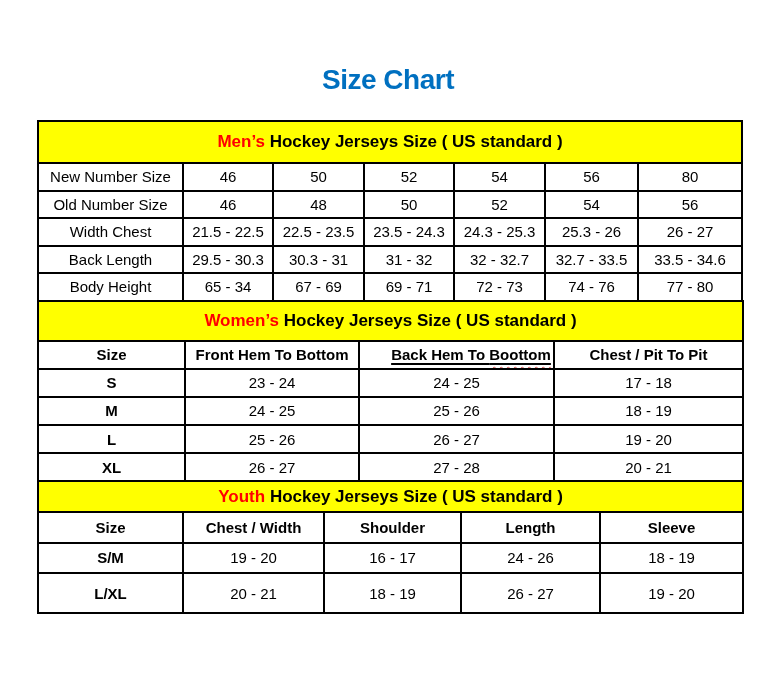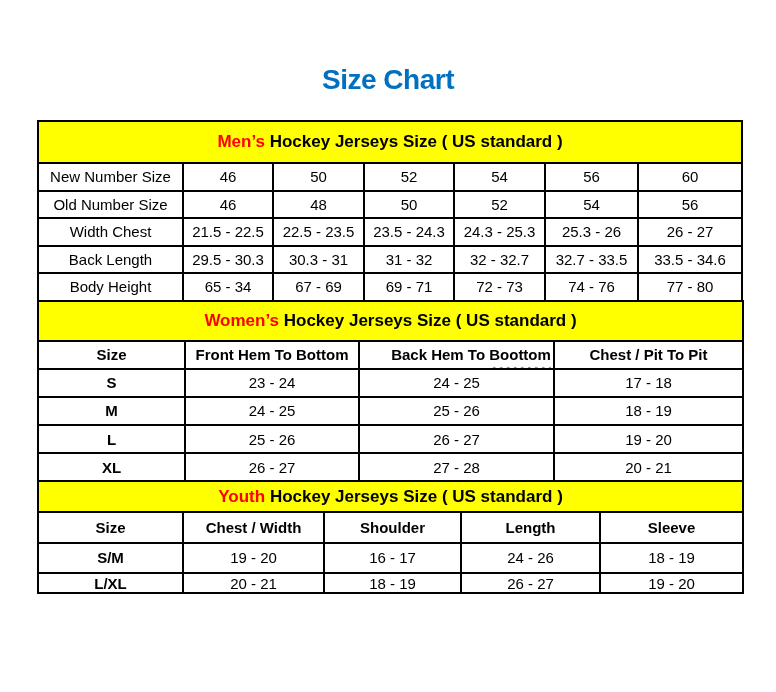--- a/index.html
+++ b/index.html
@@ -55,21 +55,21 @@
   }
   .band-cell {
     background: var(--band-yellow);
     font-size: 17px;
     font-weight: bold;
   }
   .band-highlight { color: var(--accent-red); }
   .col-header { font-size: 15px; font-weight: bold; }
   .row-label, .value-cell { font-size: 15px; font-weight: normal; }
   .bold { font-weight: bold; }
-  .underline { text-underline-offset: 3px; text-decoration-thickness: 1.5px; padding-left: 29px; }
+  .underline { text-decoration: underline; text-underline-offset: 3px; text-decoration-thickness: 1.5px; padding-left: 29px; }
   .squiggle {
     text-decoration: underline wavy var(--squiggle-red);
     text-decoration-thickness: 1px;
     text-underline-offset: 6px;
   }
 </style>
 </head>
 <body>
 
 <div class="page">
@@ -89,21 +89,21 @@
           <tr style="height: 42px;">
             <th colspan="7" class="band-cell"><span class="band-highlight">Men’s</span> Hockey Jerseys Size ( US standard )</th>
           </tr>
           <tr style="height: 27.5px;">
             <td class="row-label">New Number Size</td>
             <td class="value-cell">46</td>
             <td class="value-cell">50</td>
             <td class="value-cell">52</td>
             <td class="value-cell">54</td>
             <td class="value-cell">56</td>
-            <td class="value-cell">60</td>
+            <td class="value-cell">80</td>
           </tr>
           <tr style="height: 27.5px; padding-left: 23px;">
             <td class="row-label">Old Number Size</td>
             <td class="value-cell">46</td>
             <td class="value-cell">48</td>
             <td class="value-cell">50</td>
             <td class="value-cell">52</td>
             <td class="value-cell">54</td>
             <td class="value-cell">56</td>
           </tr>
@@ -198,21 +198,21 @@
             <th class="col-header">Length</th>
             <th class="col-header">Sleeve</th>
           </tr>
           <tr style="height: 30.3px;">
             <td class="row-label bold">S/M</td>
             <td class="value-cell">19 - 20</td>
             <td class="value-cell">16 - 17</td>
             <td class="value-cell">24 - 26</td>
             <td class="value-cell">18 - 19</td>
           </tr>
-          <tr style="height: 20px;">
+          <tr style="height: 40px;">
             <td class="row-label bold">L/XL</td>
             <td class="value-cell">20 - 21</td>
             <td class="value-cell">18 - 19</td>
             <td class="value-cell">26 - 27</td>
             <td class="value-cell">19 - 20</td>
           </tr>
         </tbody>
       </table>
     </div>
 </div>

